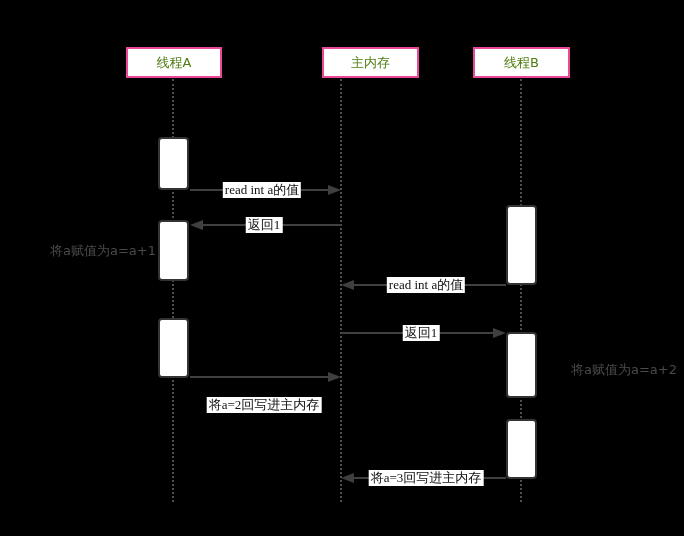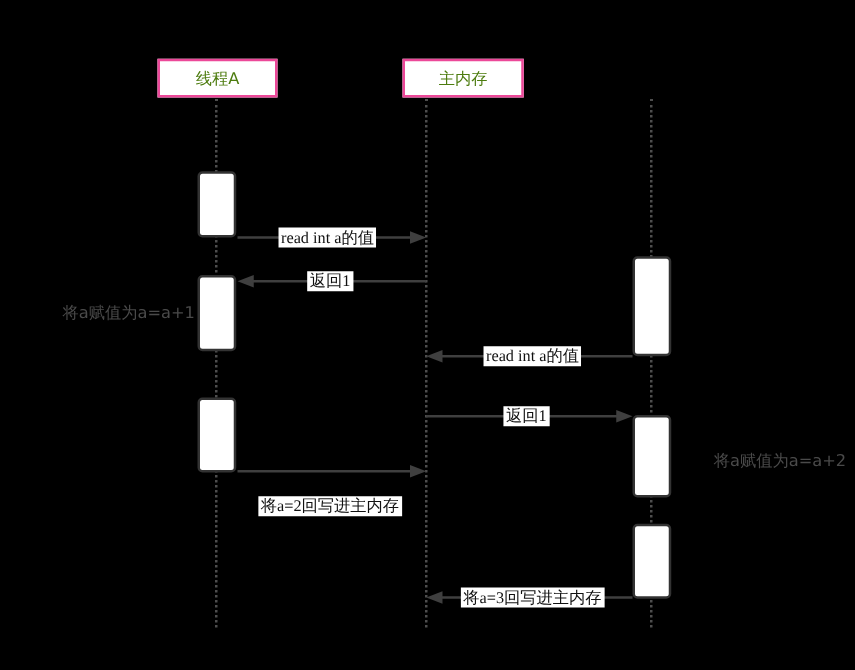--- a/index.html
+++ b/index.html
@@ -88,20 +88,23 @@
   <div class="lifeline" style="left:172px;"></div>
   <div class="lifeline" style="left:340px;"></div>
   <div class="lifeline" style="left:520px;"></div>
 
   <div class="participant" style="left:126px; top:47px; width:92px;">
     <span>线程A</span>
   </div>
   <div class="participant" style="left:293px; top:47px; width:93px;margin-left:29px;">
     <span>主内存</span>
   </div>
+  <div class="participant" style="left:473px; top:47px; width:93px;">
+    <span>线程B</span>
+  </div>
 
   <div class="activation" style="left:158px; top:137px; height:49px;"></div>
   <div class="activation" style="left:158px; top:220px; height:57px;"></div>
   <div class="activation" style="left:158px; top:318px; height:56px;"></div>
 
   <div class="activation" style="left:506px; top:205px; height:76px;"></div>
   <div class="activation" style="left:506px; top:332px; height:62px;"></div>
   <div class="activation" style="left:506px; top:419px; height:56px;"></div>
 
   <div class="msg-line" style="left:190px; top:189px; width:139px;"></div>

